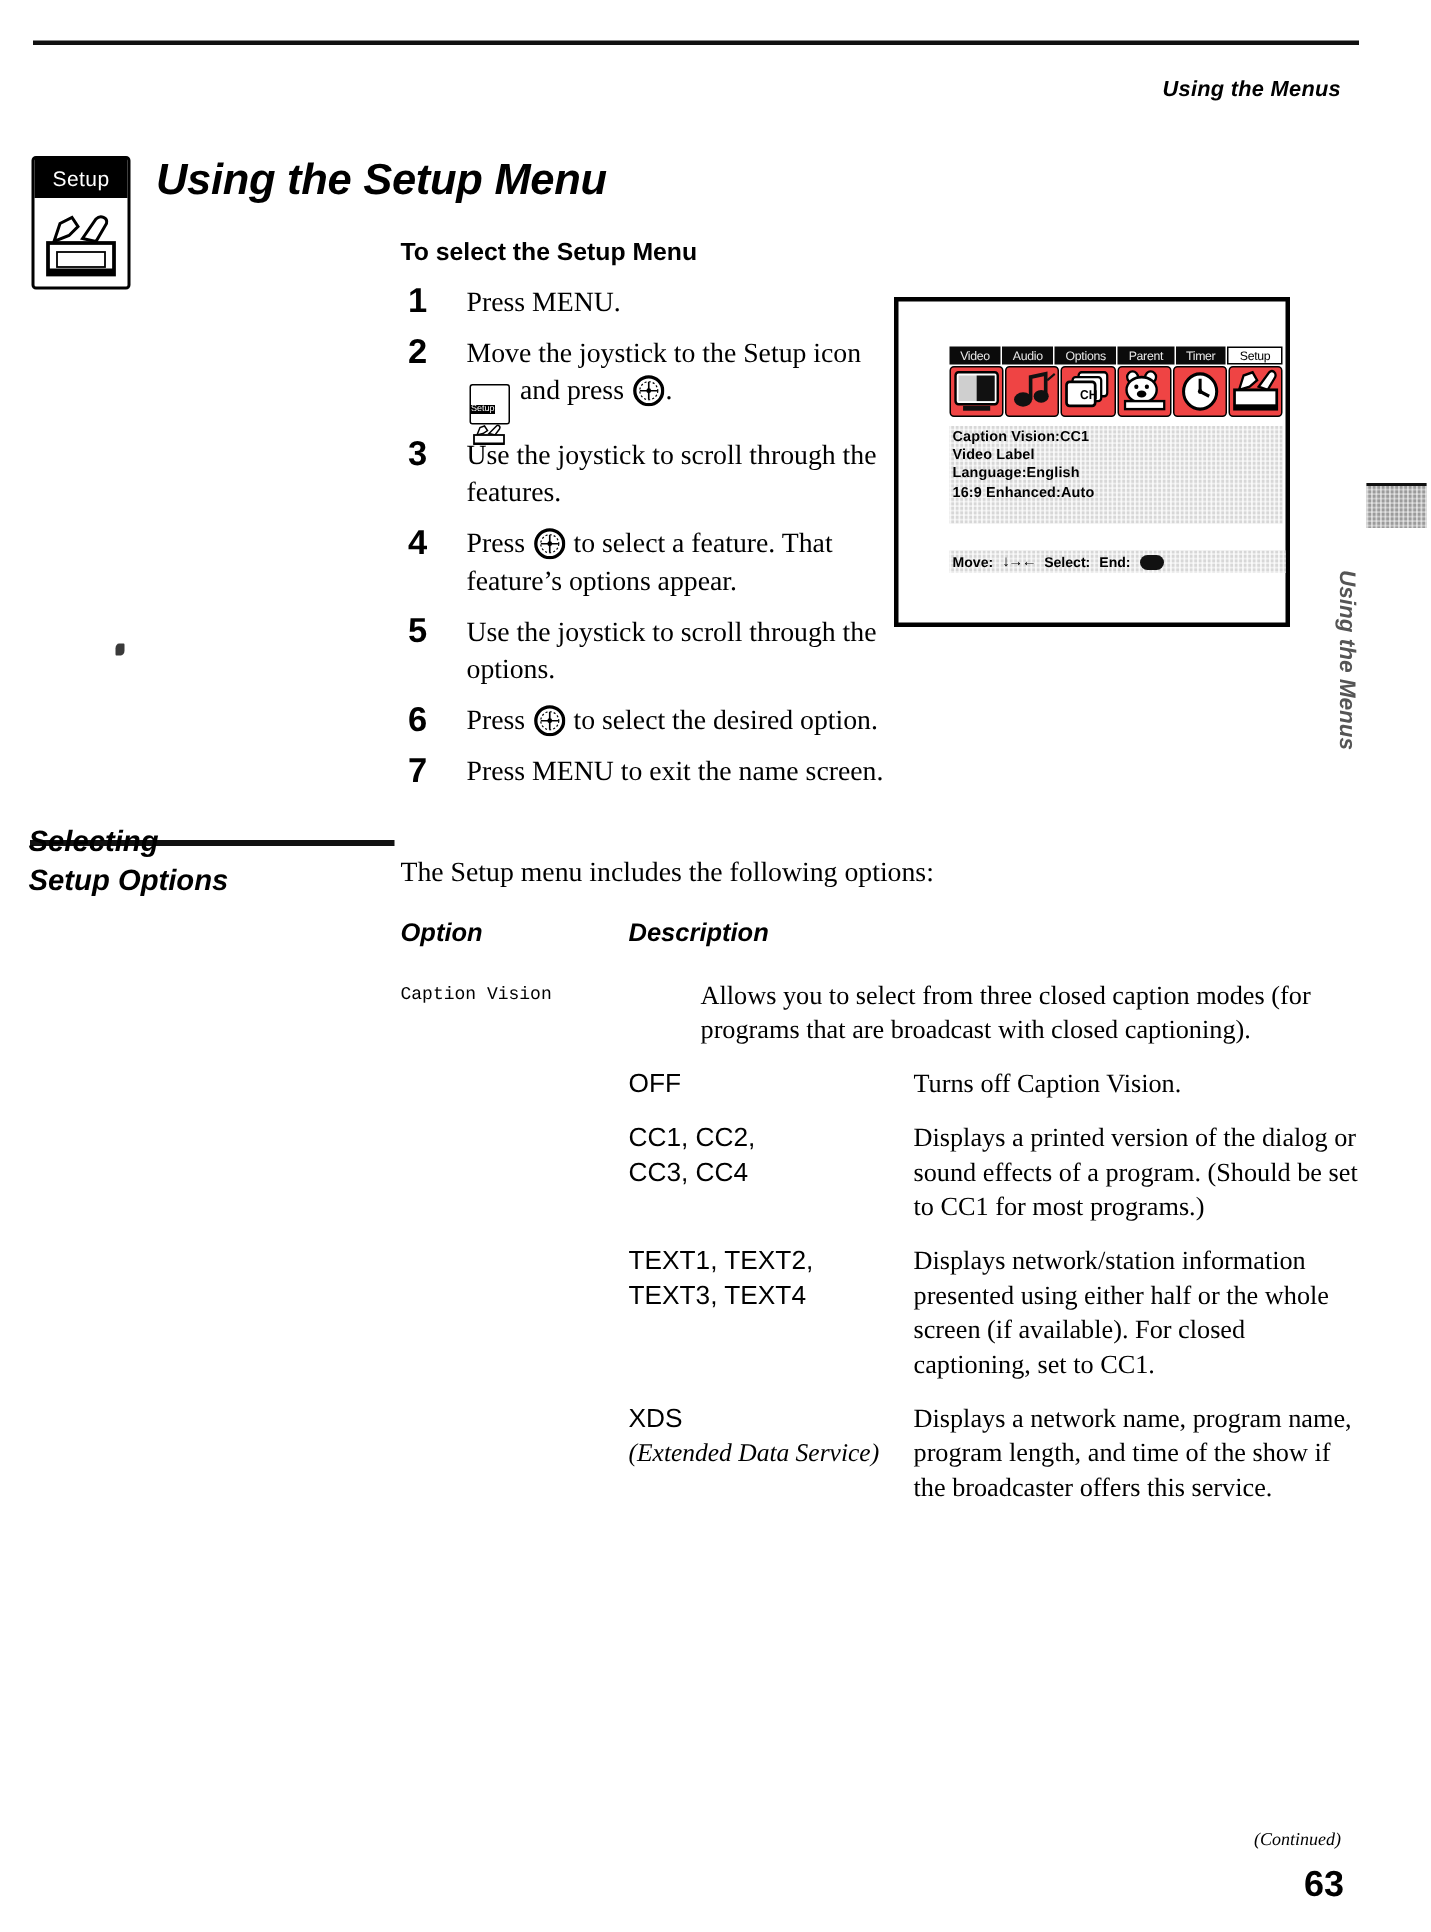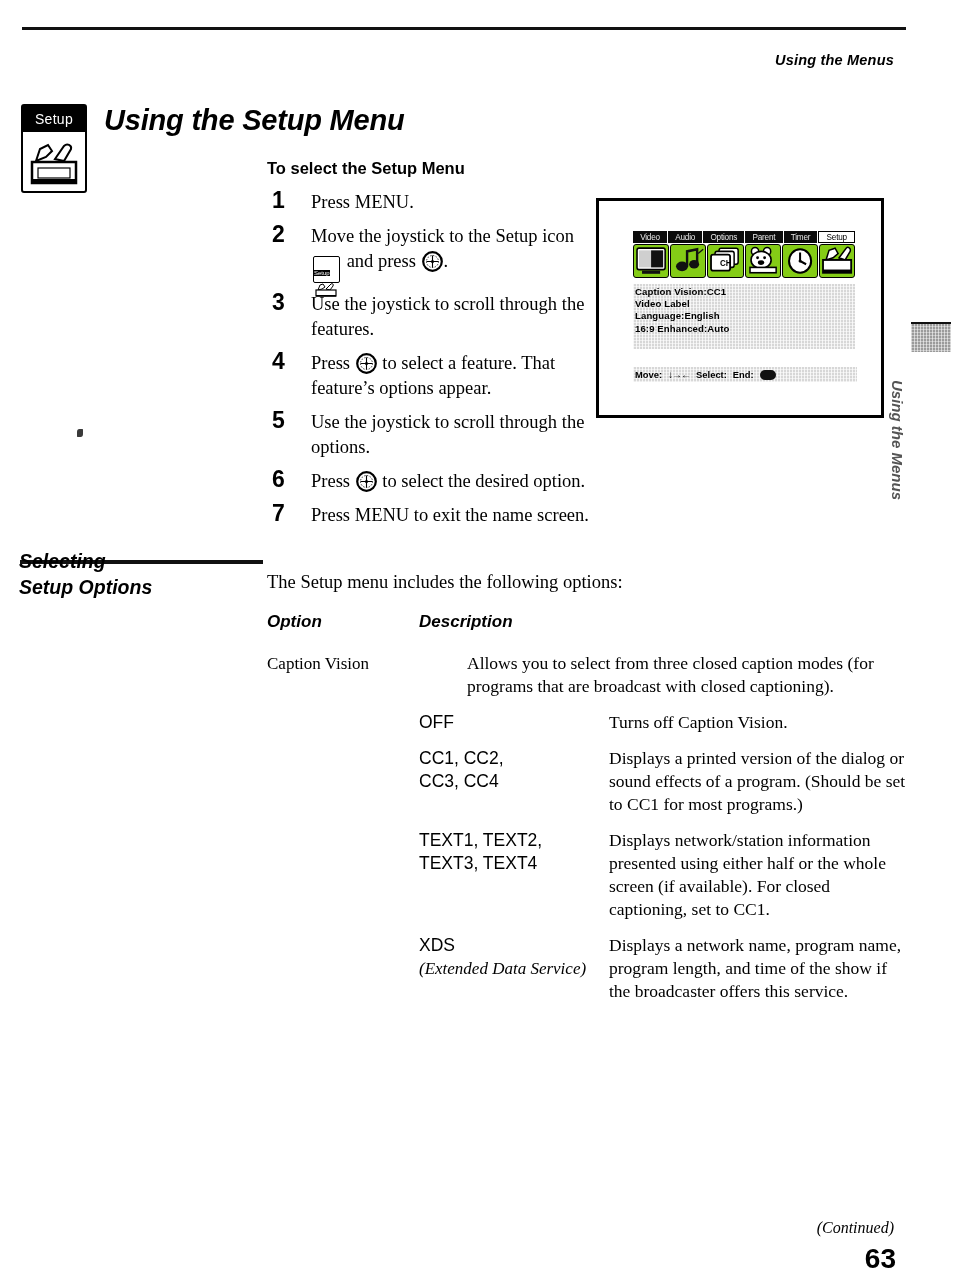--- a/index.html
+++ b/index.html
@@ -139,21 +139,21 @@
     display: inline-block;
     vertical-align: -5px;
     margin: 0 1px;
   }
 
   
   .tv-frame {
     position: absolute;
     left: 596px;
     top: 198px;
-    width: 288px;
+    width: 264px;
     height: 220px;
     border: 3px solid #000;
     background: #fff;
     box-sizing: border-box;
     text-decoration: underline;
   }
   .osd {
     position: absolute;
     left: 34px;
     top: 30px;
@@ -184,21 +184,21 @@
   .osd-icons {
     display: flex;
     gap: 1px;
     margin-top: 1px;
   }
   .osd-icon {
     flex: 1 1 auto;
     height: 32px;
     border: 1.5px solid #000;
     border-radius: 3px;
-    background: #84cc16;
+    background: #ef4444;
     position: relative;
     overflow: hidden;
   }
   .osd-list {
     margin-top: 6px;
     position: relative;
     background: #d7d7d7;
     padding: 2px 0 14px 0;
     background-image:
       linear-gradient(90deg, rgba(255,255,255,.75) 1px, transparent 1px),
@@ -313,22 +313,22 @@
     font-family: "Liberation Sans", sans-serif;
     font-weight: bold;
     font-style: italic;
     font-size: 17px;
     margin-bottom: 20px;
   }
   .th-opt { width: 152px; }
   .row { display: flex; margin-bottom: 2px; }
   .c-opt {
     width: 152px;
-    font-family: Liberation Serif, serif;
-    font-size: 17px;
+    font-family: Liberation Mono, monospace;
+    font-size: 12px;
     line-height: 23px;
   }
   .c-desc {
     flex: 1;
     font-size: 17.5px;
     line-height: 23px;
     margin-left: 48px;
   }
   .sub-row {
     display: flex;
@@ -350,31 +350,31 @@
     flex: 1;
     font-size: 17.5px;
     line-height: 23px;
   }
 
   
   .continued {
     position: absolute;
     right: 60px;
     top: 1219px;
-    font-size: 16px;
+    font-size: 12px;
     font-style: italic;
     white-space: nowrap;
   }
   .folio {
     position: absolute;
     right: 58px;
     top: 1243px;
     font-family: "Liberation Sans", sans-serif;
     font-weight: bold;
-    font-size: 28px;
+    font-size: 24px;
   }
 
   .speck {
     position: absolute;
     left: 77px;
     top: 429px;
     width: 6px;
     height: 8px;
     background: #3a3a3a;
     border-radius: 40% 10% 40% 10%;

